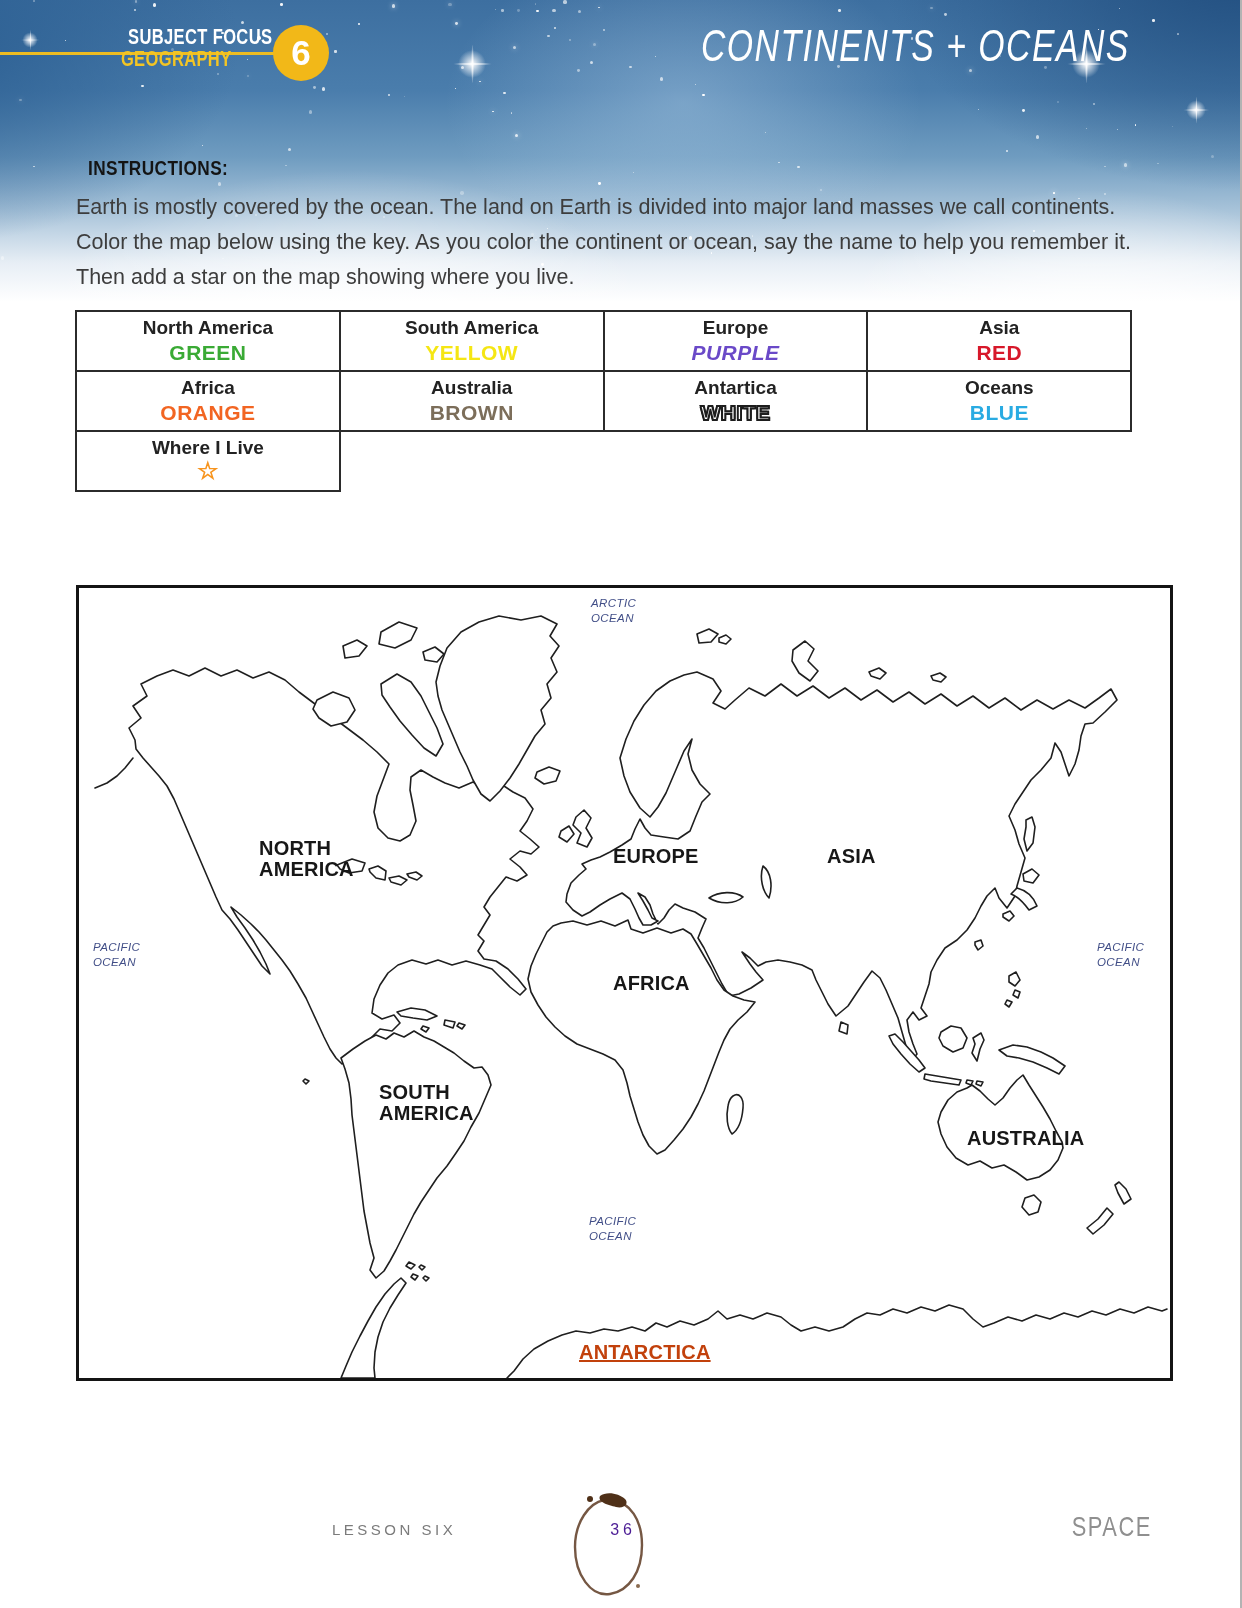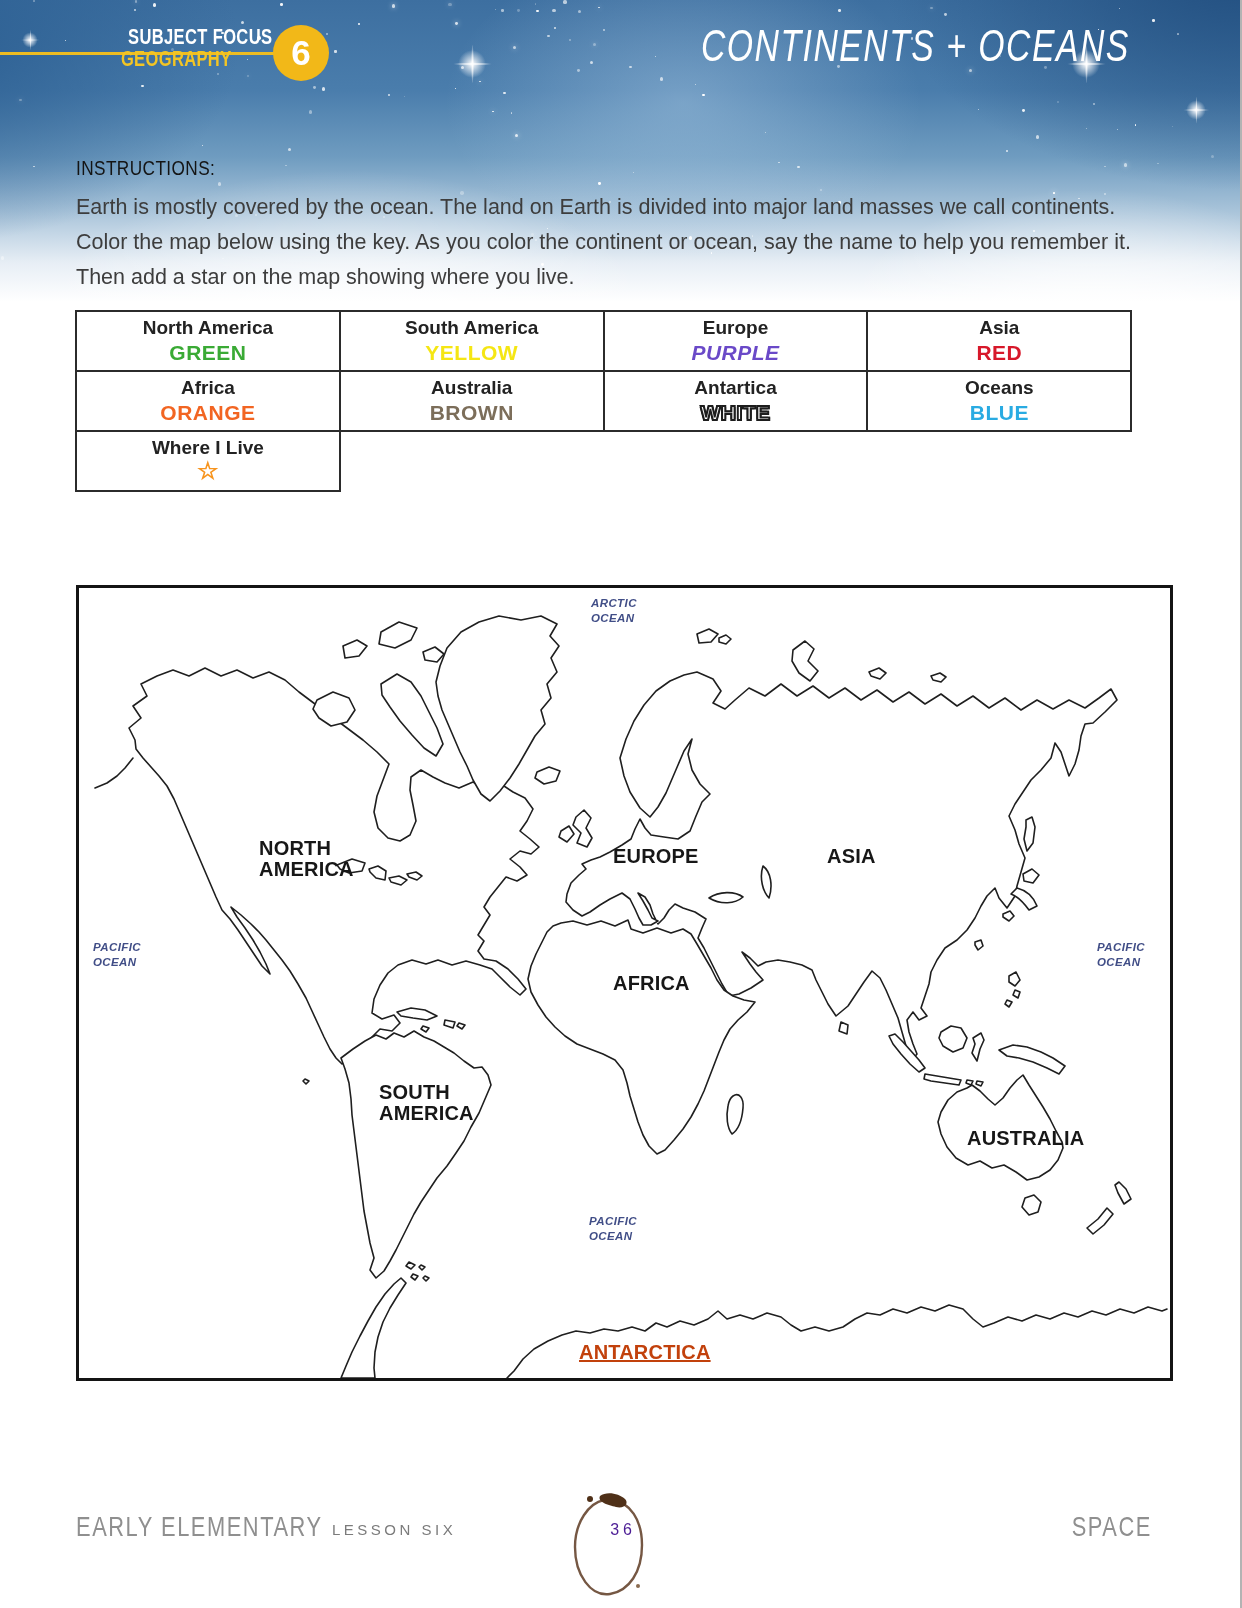--- a/index.html
+++ b/index.html
@@ -33,42 +33,42 @@
   .focus-text .l1{font-weight:bold;font-size:22px;color:#ffffff;letter-spacing:.5px;}
   .focus-text .l2{font-weight:bold;font-size:22px;color:#f3c524;letter-spacing:.5px;}
   .lesson-circle{position:absolute;left:273px;top:25px;width:56px;height:56px;border-radius:50%;
      background:#f2b818;display:flex;align-items:center;justify-content:center;}
   .lesson-circle span{color:#fff;font-size:35px;font-weight:bold;font-family:"Liberation Sans",sans-serif;}
   .page-title{position:absolute;right:112px;top:20px;color:#ffffff;font-size:45px;font-weight:400;
      letter-spacing:2px;text-align:right;font-style:italic;}
 
   
   .instructions{position:absolute;left:76px;top:156px;width:1062px;}
-  .instructions .head{font-size:21px;font-weight:normal;color:#141414;letter-spacing:.5px;}
+  .instructions .head{font-size:21px;font-weight:bold;color:#141414;letter-spacing:.5px;margin-left:12px;}
   .instructions .body{margin-top:10px;font-size:21.5px;color:#3d3d3d;line-height:1.63;}
 
   
   .key{position:absolute;left:76px;top:311px;width:1064px;}
   .key-row{display:flex;}
   .key-cell{width:266px;height:62px;border:2.2px solid #2b2b2b;margin:-1.1px;box-sizing:border-box;
      display:flex;flex-direction:column;align-items:center;justify-content:center;background:#fff;}
   .key-cell .cname{font-size:19px;font-weight:bold;color:#222;}
   .key-cell .cval{font-size:21px;font-weight:bold;margin-top:2px;letter-spacing:.5px;}
   .key-cell .cval.outlined{color:#ffffff;-webkit-text-stroke:1.8px #1d1d1d;
      text-shadow:-1px -1px 0 #1d1d1d,1px -1px 0 #1d1d1d,-1px 1px 0 #1d1d1d,1px 1px 0 #1d1d1d;}
   .key-cell .cval.star-glyph{font-size:24px;margin-top:-2px;}
 
   
   .map{position:absolute;left:76px;top:585px;width:1097px;height:796px;border:3px solid #141414;
        box-sizing:border-box;background:#fff;}
   .map svg{position:absolute;left:0;top:0;}
   .map-label{position:absolute;font-weight:bold;font-size:20px;line-height:1.05;color:#171717;
      white-space:pre-line;letter-spacing:.2px;}
   .map-label.navy{color:#c2410c;text-decoration:underline;}
-  .ocean-label{position:absolute;font-size:11.5px;font-weight:bold;font-style:italic;color:#414e87;
+  .ocean-label{position:absolute;font-size:11.5px;font-weight:normal;font-style:italic;color:#414e87;
      line-height:1.3;white-space:pre-line;letter-spacing:.4px;}
 
   
   .foot-left{position:absolute;left:76px;top:1511px;color:#8f8f8f;font-size:28px;letter-spacing:2px;}
   .foot-lesson{position:absolute;left:332px;top:1521px;color:#7b7b7b;font-size:15px;letter-spacing:3.5px;}
   .foot-right{position:absolute;right:90px;top:1511px;color:#8f8f8f;font-size:28px;letter-spacing:2px;}
   .page-circle{position:absolute;left:562px;top:1490px;}
   .page-num{position:absolute;left:586px;top:1521px;width:50px;text-align:right;color:#4c1d95;
      font-size:16px;letter-spacing:4px;}
 </style>
@@ -337,23 +337,20 @@
     <div class="ocean-label" style="left:512px;top:8px;">ARCTIC
 OCEAN</div>
     <div class="ocean-label" style="left:14px;top:352px;">PACIFIC
 OCEAN</div>
     <div class="ocean-label" style="left:1018px;top:352px;">PACIFIC
 OCEAN</div>
     <div class="ocean-label" style="left:510px;top:626px;">PACIFIC
 OCEAN</div>
   </div>
 
-  <div class="foot-left">
-    <span class="cond" style="transform:scaleX(.78);">EARLY ELEMENTARY</span>
-  </div>
   <div class="foot-lesson">LESSON SIX</div>
   <svg class="page-circle" width="96" height="118">
     <path d="M50,10 C68,12 80,30 80,55 C80,82 67,101 48,104 C29,107 13,85 13,57 C13,32 27,13 42,10" fill="none" stroke="#5d3a22" stroke-width="2.4" stroke-linecap="round" opacity="0.85"></path>
     <path d="M38,6 C44,1 57,3 63,9 C67,13 63,19 54,17 C46,15 35,12 38,6 Z" fill="#4f3018"></path>
     <circle cx="28" cy="9" r="3" fill="#4f3018"></circle>
     <circle cx="76" cy="96" r="2" fill="#8a6b50"></circle>
   </svg>
   <div class="page-num">36</div>
   <div class="foot-right">
     <span class="cond-r" style="transform:scaleX(.78);">SPACE</span>

